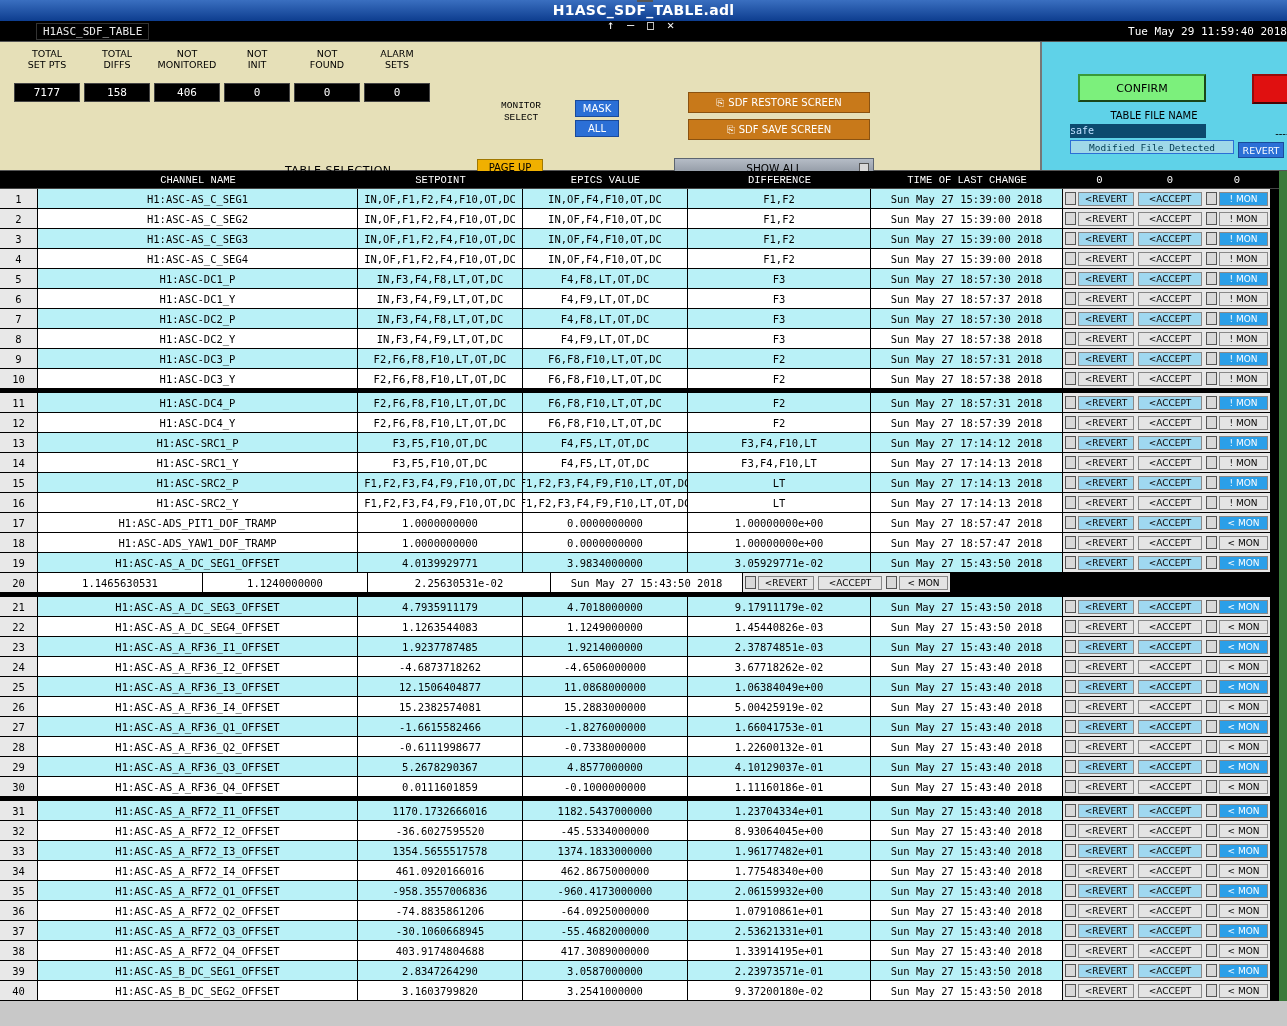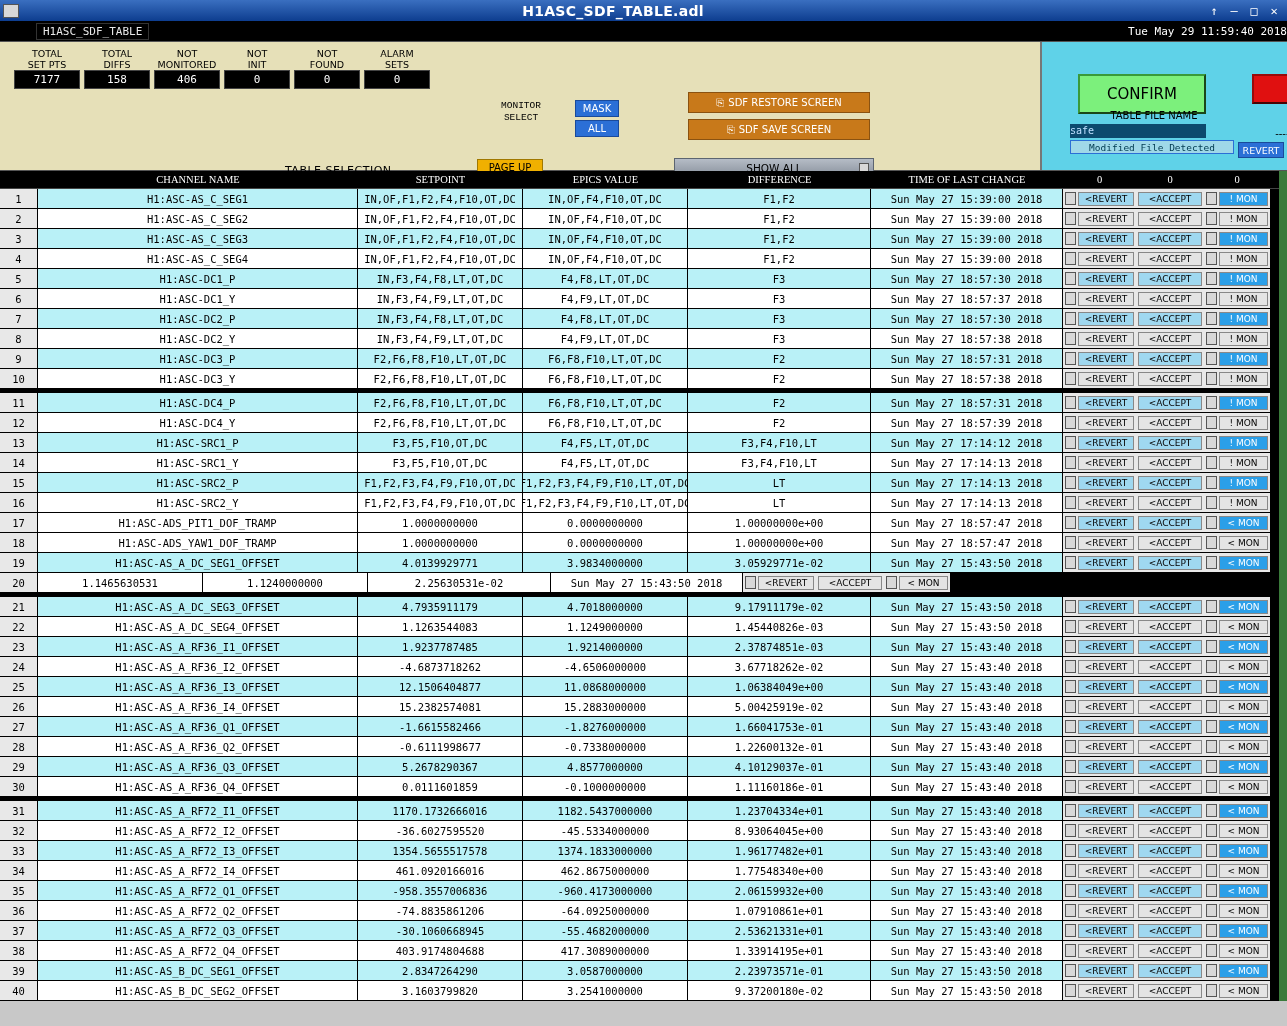--- a/index.html
+++ b/index.html
@@ -15,20 +15,21 @@
     overflow: hidden;
   }
 
   
   .titlebar {
     height: 22px;
     background: #1a4fa0;
     background: linear-gradient(#3a6fc0, #0d3d8f);
     display: flex; align-items: center;
     border-bottom: 1px solid #000;
+    flex-direction: column;
   }
   .titlebar .tb-icon {
     width: 16px; height: 14px; margin-left: 3px;
     background: #d8d8d8; border: 1px solid #555;
   }
   .titlebar .tb-title {
     flex: 1; text-align: center;
     color: #ffffff; font-size: 14px; font-weight: bold;
     font-family: "DejaVu Sans", sans-serif;
     letter-spacing: .3px;
@@ -65,21 +66,21 @@
     position: relative;
   }
 
   .counters { display: flex; padding: 6px 0 0 14px; gap: 4px; }
   .counter { width: 66px; text-align: center; }
   .counter .lbl {
     font-size: 9.5px; color: #000; line-height: 11px;
     font-family: "DejaVu Sans", sans-serif;
   }
   .counter .val {
-    margin-top: 0; background: #000; color: #fff;
+    margin-top: 13px; background: #000; color: #fff;
     font-size: 11px; padding: 2px 0; border: 1px solid #444;
   }
 
   .monitor-select {
     position: absolute; left: 490px; top: 58px;
     width: 62px; text-align: center;
     font-size: 9.5px; color: #000; line-height: 12px;
     font-family: Liberation Mono, monospace;
   }
   .mask-btns {
@@ -160,23 +161,23 @@
   .filter-input {
     position: absolute; left: 674px; top: 144px;
     width: 200px; height: 19px;
     background: #fff; border: 1px solid #666;
     font-size: 11px; color: #000; padding-left: 4px; line-height: 18px;
   }
 
   
   .confirm-btn {
     position: absolute; left: 36px; top: 32px;
-    width: 128px; height: 40px;
+    width: 128px; height: 28px;
     background: #7cf07c; border: 2px outset #3a9a3a;
-    color: #000; font-size: 15px;
+    color: #000; font-size: 11px;
     display: flex; align-items: center; justify-content: center;
     font-family: "DejaVu Sans", sans-serif;
   }
   .cancel-btn {
     position: absolute; left: 210px; top: 32px;
     width: 140px; height: 30px;
     background: #e01010; border: 2px outset #9a0a0a;
     color: #fff; font-size: 11px;
     display: flex; align-items: center; justify-content: center;
     font-family: "DejaVu Sans", sans-serif;
@@ -214,21 +215,21 @@
   .cursor-arrow {
     position: absolute; left: 168px; top: -8px;
     width: 0; height: 0;
   }
 
   
   .table-wrap { position: relative; background: #000; }
   .thead {
     display: flex; height: 18px; background: #000; color: #fff;
     font-size: 10.5px; align-items: center;
-    font-family: Liberation Serif, serif;
+    font-family: Liberation Mono, monospace;
     border-bottom: 1px solid #444;
   }
   .th { text-align: center; }
   .c-idx { width: 38px; }
   .c-chan { width: 320px; }
   .c-set { width: 165px; }
   .c-epics { width: 165px; }
   .c-diff { width: 183px; }
   .c-time { width: 192px; }
   .c-rev { width: 73px; }

